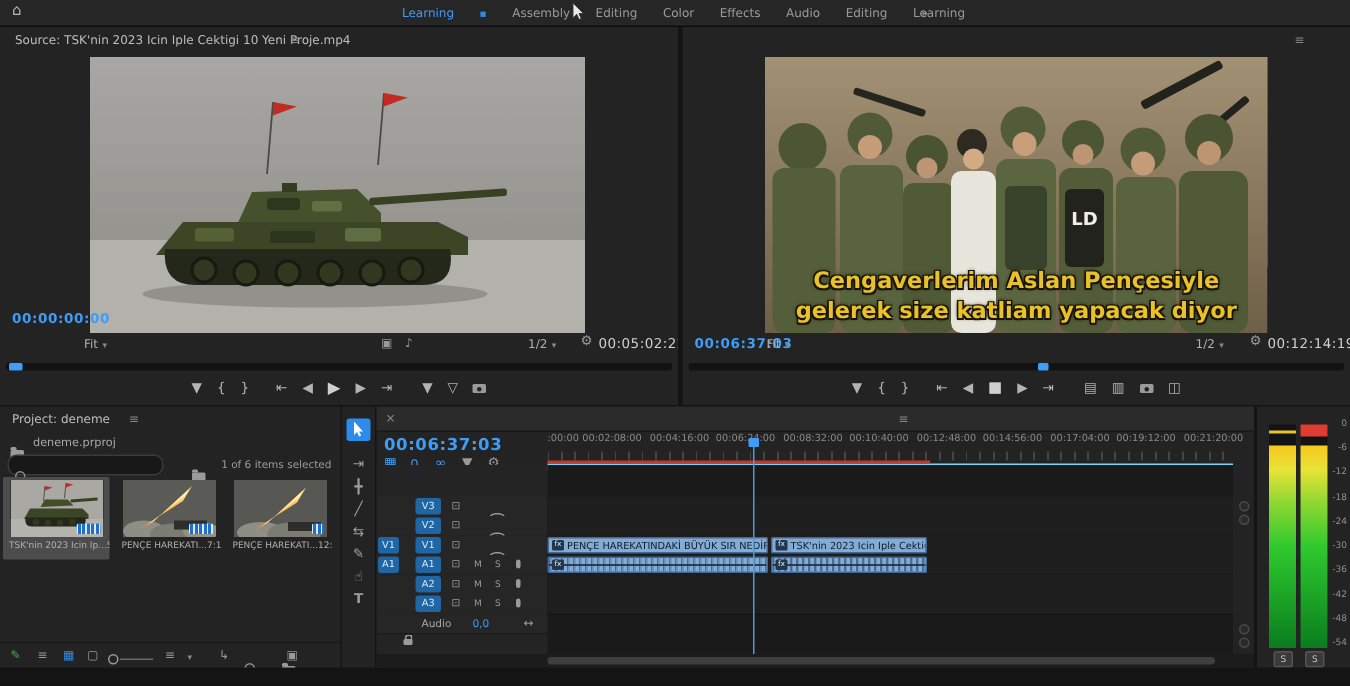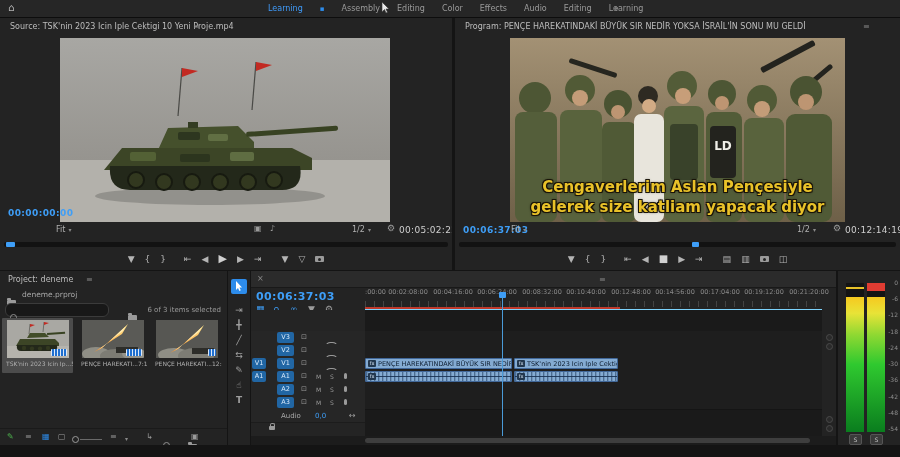--- a/index.html
+++ b/index.html
@@ -139,21 +139,20 @@
       <span style="font-size:11px;color:#d0d0d0">▶</span>
       <span>▶</span>
       <span>⇥</span>
       <span style="margin-left:10px">▼</span>
       <span>▽</span>
       <span class="camI"></span>
     </div>
   </div>
 
   <div class="panel" style="left:455px;top:18px;width:445px;height:252px">
-    <span class="ptitle" style="left:10px;top:4px">Program: PENÇE HAREKATINDAKİ BÜYÜK SIR NEDİR  YOKSA İSRAİL'İN SONU MU GELDİ</span>
     <span class="abs menuI" style="left:400px;top:4px">≡</span>
 
     <div class="abs" style="left:55px;top:20px;width:335px;height:140px;background:#8a7a5e">
       <svg width="335" height="184" viewBox="0 0 335 184">
         <defs>
           <linearGradient id="dust" x1="0" y1="0" x2="0" y2="1">
             <stop offset="0" stop-color="#a39174"></stop>
               <stop offset="1" stop-color="#6e6048"></stop>
           </linearGradient>
         </defs>
@@ -219,21 +218,21 @@
 
   <div class="panel" style="left:0;top:271px;width:227px;height:174px">
     <span class="ptitle" style="left:8px;top:4px">Project: deneme</span>
     <span class="abs menuI" style="left:78px;top:4px">≡</span>
     <span class="abs foldI" style="left:7px;top:20px"></span>
     <span class="abs" style="left:22px;top:19px;font-size:7.5px;color:#a8a8a8">deneme.prproj</span>
     <div class="abs" style="left:5px;top:32px;width:102px;height:12px;background:#181818;border:1px solid #3b3b3b;border-radius:6px">
       <span class="magI abs" style="left:4px;top:2px"></span>
     </div>
     <span class="abs foldI" style="left:114px;top:35px"></span>
-    <span class="abs" style="right:6px;top:35px;font-size:7px;color:#9a9a9a">6 of 3 items selected</span>
+    <span class="abs" style="right:6px;top:35px;font-size:7px;color:#9a9a9a">1 of 6 items selected</span>
 
     
     <div class="pitem sel" style="left:2px">
       <div class="pthumb">
         <svg width="62" height="38" viewBox="0 0 62 38">
           <rect width="62" height="38" fill="#a9a8a3"></rect>
           <rect y="26" width="62" height="12" fill="#b5b3ad"></rect>
           <line x1="22" y1="14" x2="23" y2="4" stroke="#55554f" stroke-width=".7"></line>
           <line x1="36" y1="12" x2="37" y2="2" stroke="#55554f" stroke-width=".7"></line>
           <path d="M23,4 l5,1 l-5,2 z" fill="#c22a22"></path>

